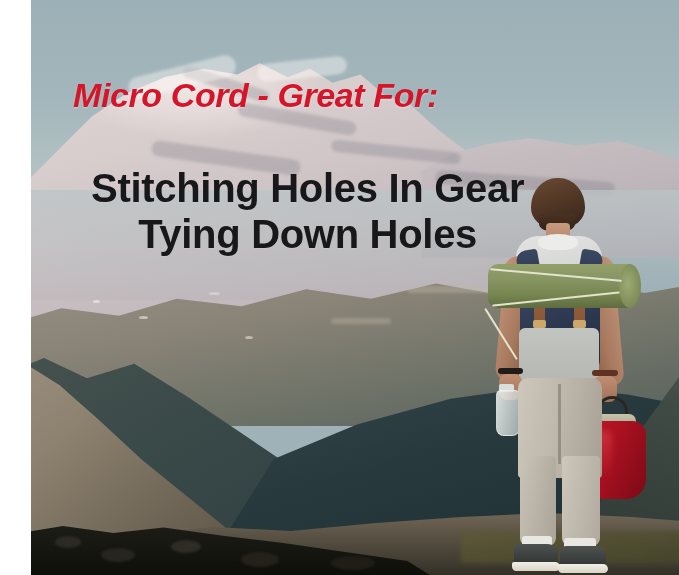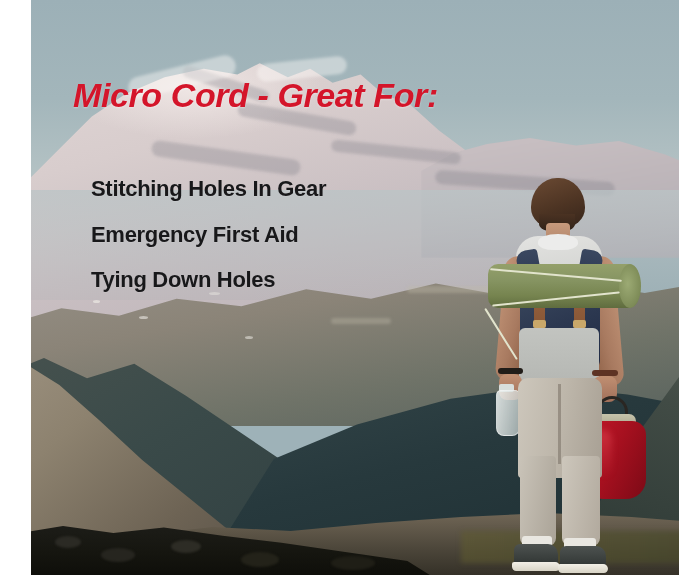--- a/index.html
+++ b/index.html
@@ -348,27 +348,28 @@
     text-shadow: 0 1px 2px rgba(255,255,255,0.35);
     white-space: nowrap;
   }
   #benefit-list {
     position: absolute;
     left: 60px; top: 166px;
     margin: 0; padding: 0;
     list-style: none;
   }
   #benefit-list li {
-    font-size: 22px;
+    font-size: 40px;
     font-weight: bold;
     line-height: 45.5px;
     color: #18181a;
     letter-spacing: -0.3px;
     white-space: nowrap;
     text-shadow: 0 1px 1px rgba(255,255,255,0.10);
+    text-align: center;
   }
 </style>
 </head>
 <body>
 
 <div id="poster">
 
   <div id="photo-backdrop">
 
     <div class="layer" id="sky"></div>
@@ -463,17 +464,16 @@
     <div class="h shoe" id="shoe-l"></div>
     <div class="h shoe" id="shoe-r"></div>
     <div class="h sole" id="sole-l"></div>
     <div class="h sole" id="sole-r"></div>
   </div>
 
   <div id="title">Micro Cord - Great For:</div>
 
   <ul id="benefit-list">
     <li>Stitching Holes In Gear</li>
-    <li>Emergency First Aid</li>
     <li>Tying Down Holes</li>
   </ul>
 
 </div>
 
 </body></html>

